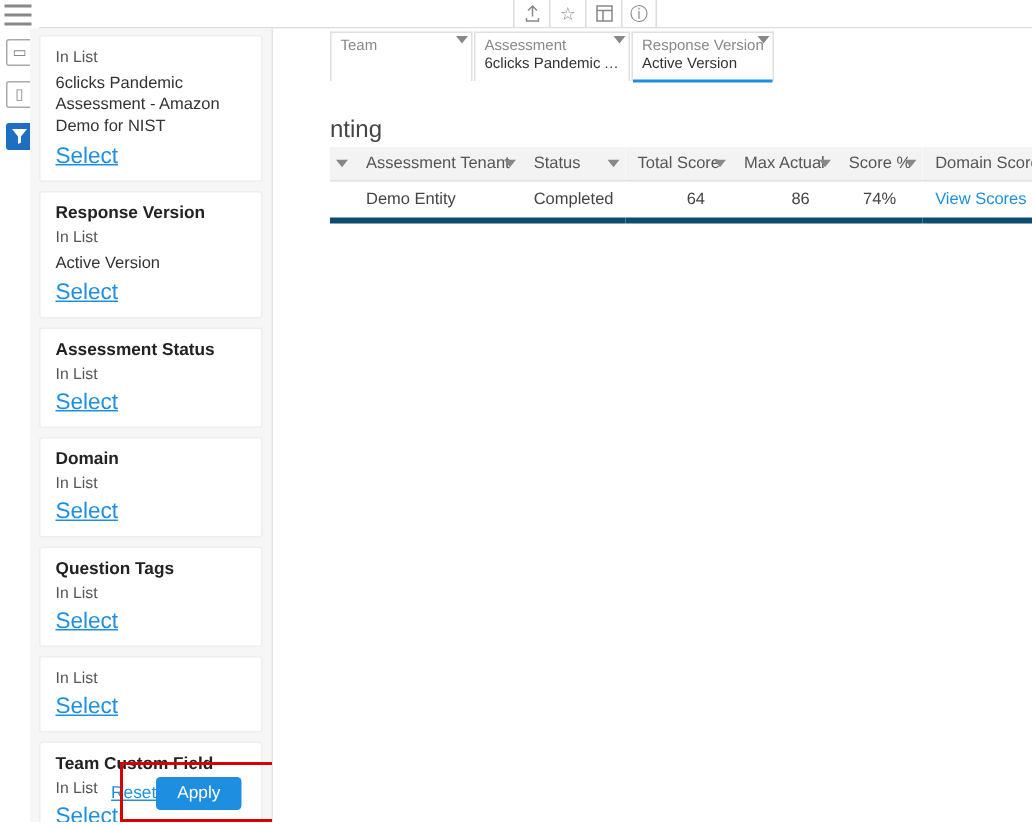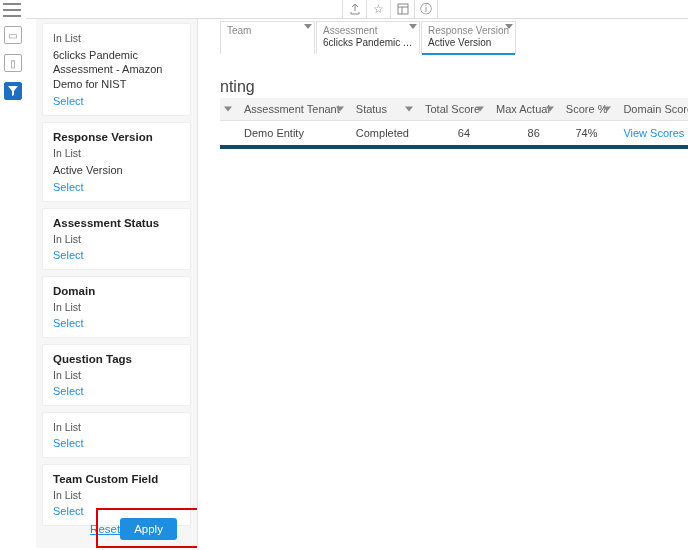--- a/index.html
+++ b/index.html
@@ -40,35 +40,35 @@
   }
   .tool-icon {
     width: 24px; height: 18px; border-left:1px solid #ddd;
     display:flex; align-items:center; justify-content:center;
     color:#888; cursor:pointer; font-size:12px;
   }
   .tool-icon:last-child { border-right:1px solid #ddd; }
 
   
   .filter-panel {
-    position:absolute; top:19px; left:36px; width:162px; height:529px;
+    position:absolute; top:19px; left:20px; width:162px; height:529px;
     background:#f6f6f6; border-right:1px solid #e5e5e5;
     overflow:hidden;
   }
   .filter-scroll {
     position:absolute; inset:0; overflow-y:auto;
   }
   .filter-card {
     background:#fff; margin: 4px 6px 6px 6px; padding:8px 10px;
     border:1px solid #eee; border-radius:2px;
   }
   .filter-card .ftitle { font-weight:600; font-size:11.5px; color:#222; margin-bottom:4px;}
   .filter-card .fop { font-size:10.5px; color:#555; margin-bottom:4px;}
   .filter-card .fval { font-size:11px; color:#333; margin-bottom:4px; line-height:1.3;}
-  .filter-card .fsel { font-size:11px; color:#1e8fe0; cursor:pointer;}
+  .filter-card .fsel { font-size:15px; color:#1e8fe0; cursor:pointer;text-decoration:underline;}
   .panel-footer {
     position:absolute; bottom:2px; left:0; right:0; padding:6px 12px;
     display:flex; align-items:center;
     background:transparent;
     justify-content:center;
   }
   .reset-link { color:#1e8fe0; text-decoration:underline; font-size:11.5px; cursor:pointer;}
   .apply-btn {
     background:#1e8fe0; color:#fff; border:none; border-radius:3px;
     padding:5px 14px; font-size:11.5px; cursor:pointer;

